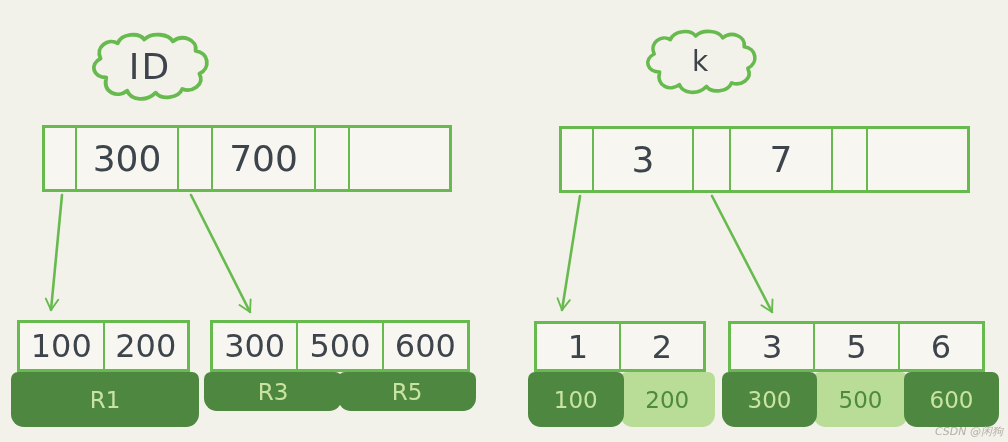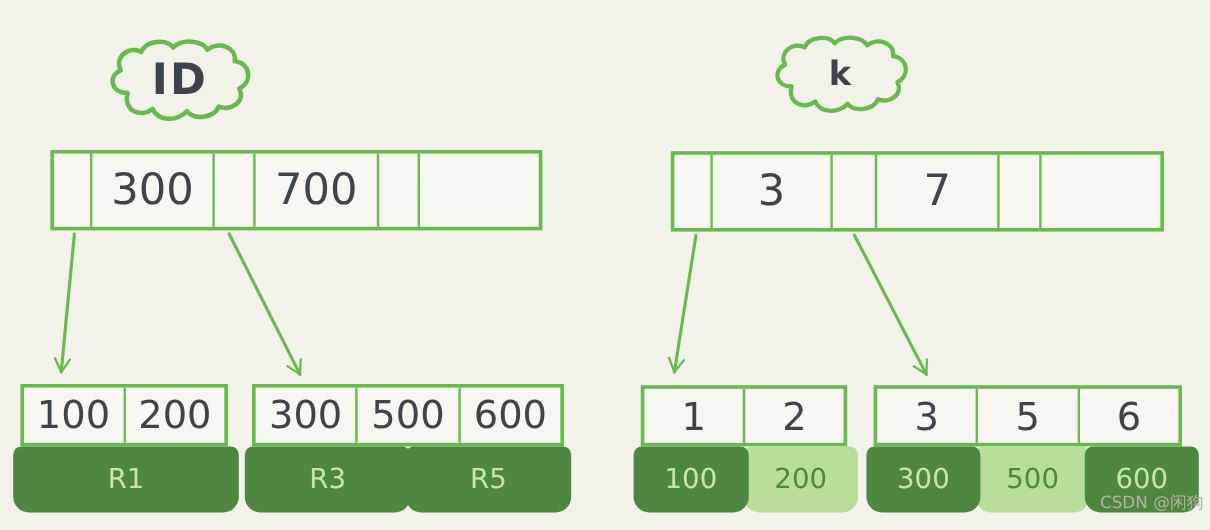--- a/index.html
+++ b/index.html
@@ -13,21 +13,21 @@
     background:var(--background,#f2f1ea);
     overflow:hidden;
   }
   
   .cloud{position:absolute;}
   .cloud svg{display:block;width:100%;height:100%;}
   .cloud-label{
     position:absolute;left:0;top:0;width:100%;height:100%;
     display:flex;align-items:center;justify-content:center;
     color:var(--text-dark,#3d444c);
-    font-size:36px;font-weight:700;letter-spacing:2px;
+    font-size:36px;font-weight:400;letter-spacing:2px;
     padding-bottom:4px;box-sizing:border-box;
   }
   .cloud.small .cloud-label{font-size:28px;}
   
   .node{
     position:absolute;display:flex;
     border:3px solid var(--stroke-green,#67bb4e);
     background:var(--node-fill,#f7f6f0);
     box-sizing:border-box;
   }
@@ -57,23 +57,23 @@
     background:var(--cell-light-green,#b9dc96);
     color:var(--text-on-light,#4e8a3c);
   }
   
   .arrows{position:absolute;left:0;top:0;pointer-events:none;}
   .arrows line{
     stroke:var(--stroke-green,#67bb4e);
     stroke-width:2.6;stroke-linecap:round;
   }
   .watermark{
-    position:absolute;right:5px;bottom:14px;
+    position:absolute;right:5px;bottom:3px;
     color:var(--watermark-gray,#b5b0a7);
-    font-size:14px;z-index:5;
+    font-size:11px;z-index:5;font-style:italic;
   }
 </style>
 </head>
 <body>
 
 <div class="canvas">
 
   <div class="cloud" style="left:76px;top:30px;width:148px;height:76px;">
     <svg viewBox="0 0 140 80">
       <path d="M24 50 C10 50 6 36 18 30 C12 18 26 8 36 14 C40 4 58 2 64 10 C72 2 90 4 94 12 C104 4 120 10 118 22 C132 24 134 40 122 46 C128 58 114 66 104 62 C100 72 82 74 76 66 C66 76 50 74 46 64 C36 72 20 66 24 50 Z" fill="none" stroke="#67bb4e" stroke-width="4" stroke-linejoin="round" stroke-linecap="round"></path>
@@ -124,21 +124,21 @@
   </div>
   <div class="valrow" style="left:13px;top:372px;width:184px;height:55px;">
     <div class="val dark">R1</div>
   </div>
 
   <div class="node leaf" style="left:210px;top:320px;width:260px;height:52px;">
     <div class="cell" style="flex:1">300</div>
     <div class="cell" style="flex:1">500</div>
     <div class="cell" style="flex:1">600</div>
   </div>
-  <div class="valrow" style="left:206px;top:372px;width:268px;height:55px;">
+  <div class="valrow" style="left:206px;top:372px;width:268px;height:39px;">
     <div class="val dark">R3</div>
     <div class="val dark">R5</div>
   </div>
 
   <div class="node leaf" style="left:534px;top:321px;width:172px;height:51px;">
     <div class="cell" style="flex:1">1</div>
     <div class="cell" style="flex:1">2</div>
   </div>
   <div class="valrow" style="left:530px;top:372px;width:183px;height:55px;">
     <div class="val dark">100</div>

